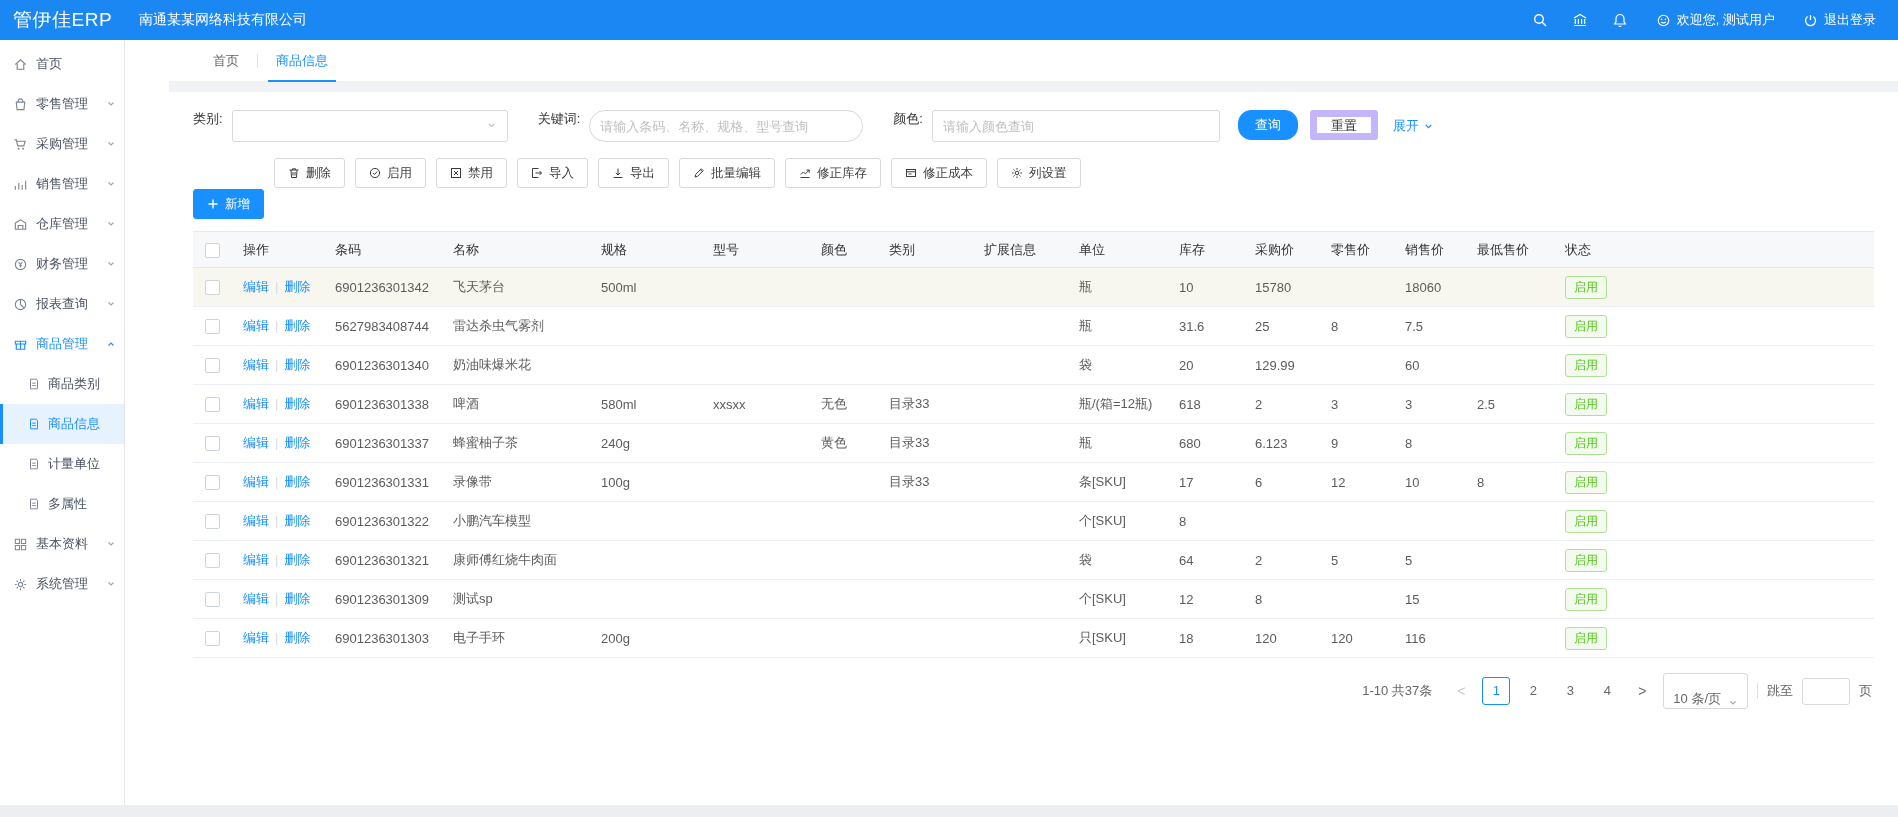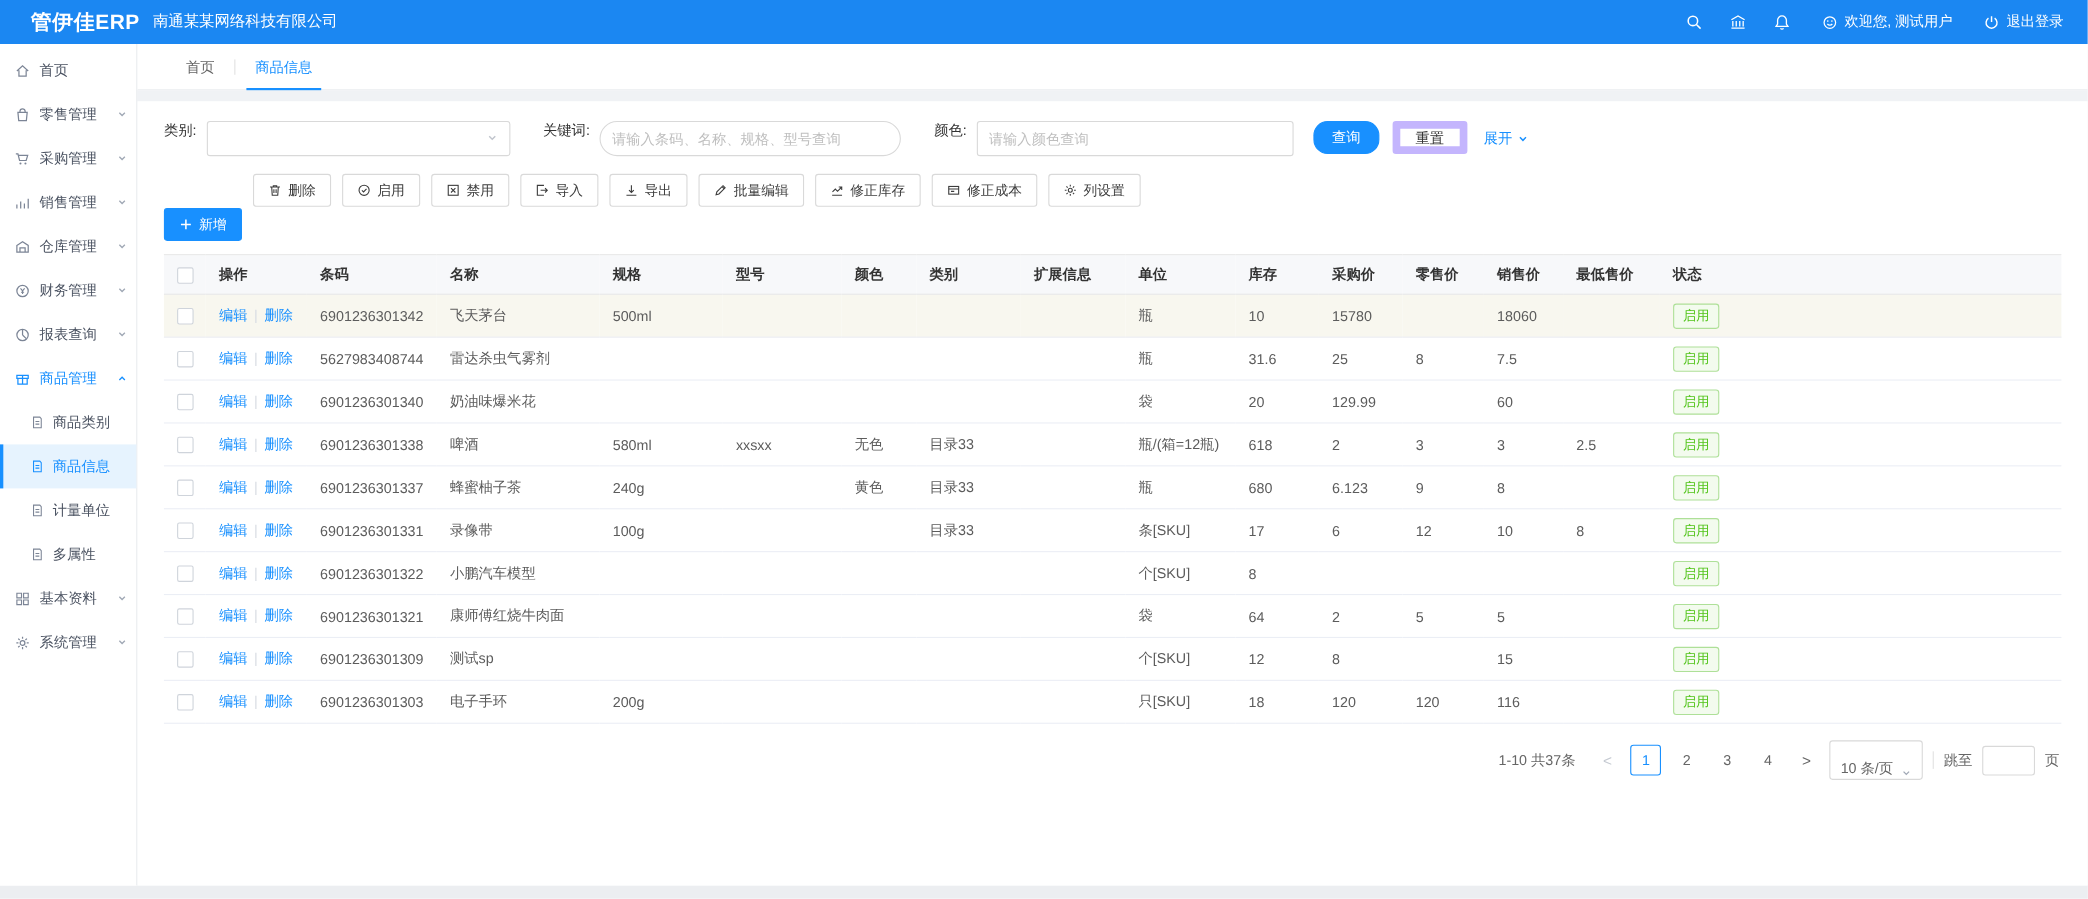--- a/index.html
+++ b/index.html
@@ -2,30 +2,30 @@
 <html><head>
 <meta charset="utf-8">
 <style>
   * { margin:0; padding:0; box-sizing:border-box; }
   html,body { width:1898px; height:817px; overflow:hidden; }
   body { font-family:"Liberation Sans","DejaVu Sans",sans-serif; background:#eceef1; font-size:13px; }
   .app { height:805px; display:flex; flex-direction:column; background:#fff; }
 
   
   .topbar { height:40px; background:#1b87f2; color:#fff; display:flex; align-items:center; flex-shrink:0; }
-  .logo { width:125px; font-size:19px; font-weight:bold; padding-left:28px; letter-spacing:.5px; white-space:nowrap; }
+  .logo { width:125px; font-size:19px; font-weight:normal; padding-left:13px; letter-spacing:.5px; white-space:nowrap; }
   .company { font-size:14px; margin-left:14px; white-space:nowrap; }
   .top-right { margin-left:auto; display:flex; align-items:center; padding-right:22px; }
   .top-ic { width:16px; height:16px; margin-left:24px; cursor:pointer; display:inline-flex; }
   .top-ic svg { width:16px; height:16px; }
   .top-user, .top-logout { display:flex; align-items:center; gap:6px; margin-left:28px; font-size:13px; cursor:pointer; white-space:nowrap; }
   .top-user svg, .top-logout svg { width:15px; height:15px; }
 
   
-  .app-body { flex:1; display:flex; min-height:0; }
+  .app-body { flex:1; display:flex; min-height:0;gap:44px; }
   .sidebar { width:125px; flex-shrink:0; background:#fff; border-right:1px solid #e3e6ea; padding-top:4px; }
   .side-item { height:40px; display:flex; align-items:center; padding:0 8px 0 13px; color:#4a5261; cursor:pointer; white-space:nowrap; }
   .side-item .sicon { width:15px; height:15px; margin-right:8px; color:#7c8596; flex-shrink:0; display:inline-flex; }
   .side-item .sicon svg { width:15px; height:15px; }
   .side-item .chev { margin-left:auto; color:#a0a8b5; display:inline-flex; }
   .side-item .chev svg { width:10px; height:10px; }
   .side-item.parent-active, .side-item.parent-active .sicon, .side-item.parent-active .chev { color:#1890ff; }
   .side-sub-item { height:40px; display:flex; align-items:center; padding-left:27px; color:#4a5261; cursor:pointer; white-space:nowrap; }
   .side-sub-item .sicon { width:14px; height:14px; margin-right:7px; color:#7c8596; display:inline-flex; }
   .side-sub-item .sicon svg { width:14px; height:14px; }
@@ -59,21 +59,21 @@
 
   
   .toolbar { display:flex; gap:10px; margin:16px 0 12px 0; flex-shrink:0; }
   .tbtn { display:inline-flex; align-items:center; gap:6px; height:30px; padding:0 13px; background:#fff; border:1px solid #d9d9d9; border-radius:3px; font-size:12.5px; color:#3c3c3c; cursor:pointer; white-space:nowrap; }
   .tbtn svg { width:12px; height:12px; }
   .tbtn.primary { background:#1890ff; border-color:#1890ff; color:#fff;margin-top:31px; }
 
   
   .table-wrap { flex-shrink:0; }
   table { width:100%; border-collapse:collapse; table-layout:fixed; font-size:13px; }
-  thead th { background:#f7f8fa; height:36px; text-align:left; padding:0 12px; font-weight:700; color:#333; border-top:1px solid #e8e8e8; border-bottom:1px solid #e8e8e8; white-space:nowrap; }
+  thead th { background:#f7f8fa; height:36px; text-align:left; padding:0 12px; font-weight:400; color:#333; border-top:1px solid #e8e8e8; border-bottom:1px solid #e8e8e8; white-space:nowrap; }
   tbody td { height:39px; padding:0 12px; color:#5c5c5c; border-bottom:1px solid #ebeef5; white-space:nowrap; }
   tr.hl td { background:#f8f7ef; }
   .cb-cell { text-align:center; padding:0 !important; }
   .cb { display:inline-block; width:15px; height:15px; border:1px solid #cfd4db; border-radius:2px; background:#fff; vertical-align:middle; cursor:pointer; }
   .link { color:#1890ff; cursor:pointer; text-decoration:none; }
   .op-sep { color:#d8dce3; margin:0 6px; }
   .badge { display:inline-block; padding:2px 8px; font-size:12px; color:#52c41a; background:#f3fbee; border:1px solid #aee098; border-radius:3px; cursor:pointer; }
 
   
   .pagination { display:flex; justify-content:flex-end; align-items:center; gap:9px; padding:15px 2px 16px 0; color:#666; font-size:13px; flex-shrink:0; }

